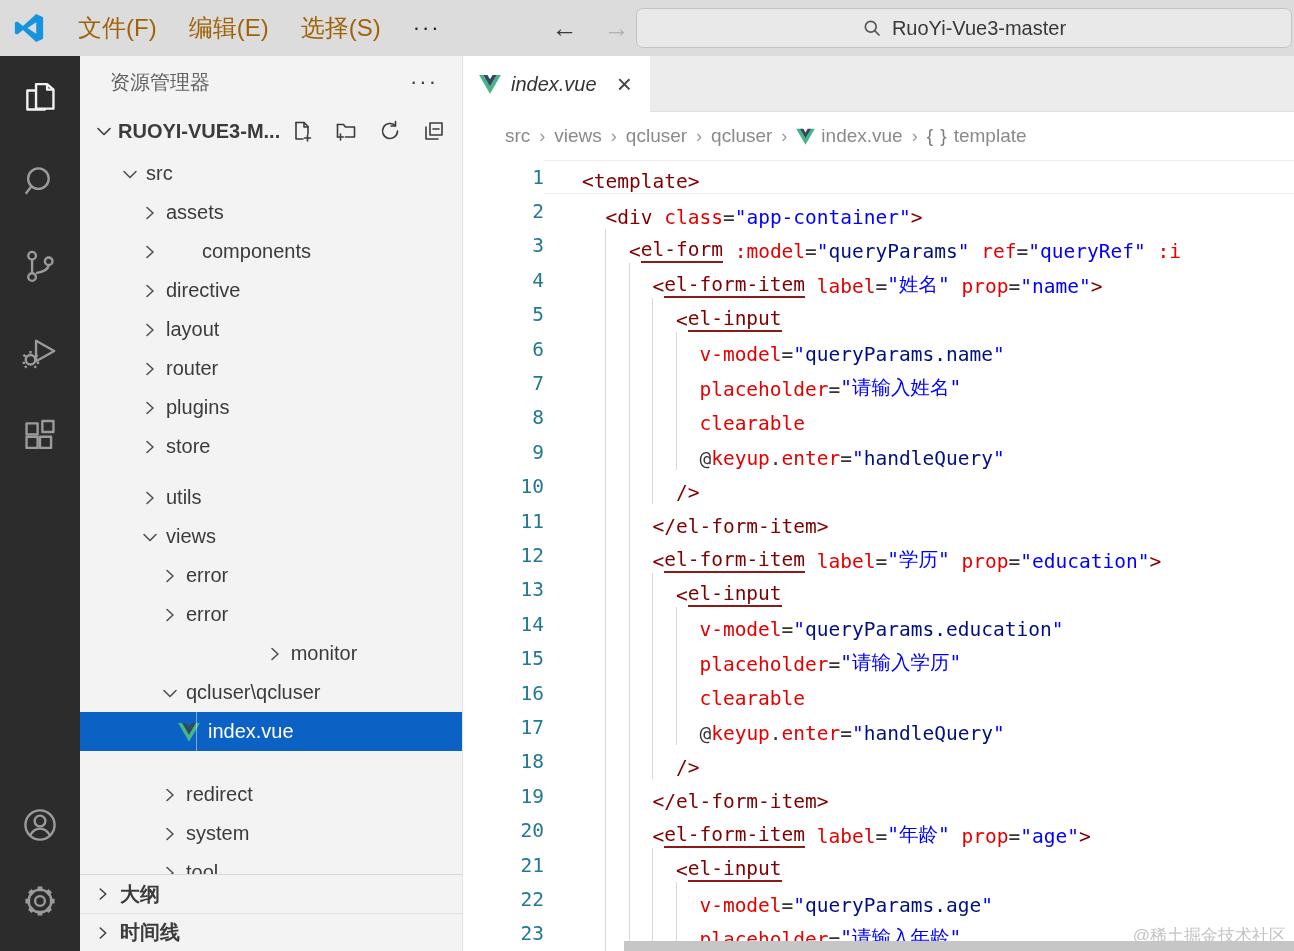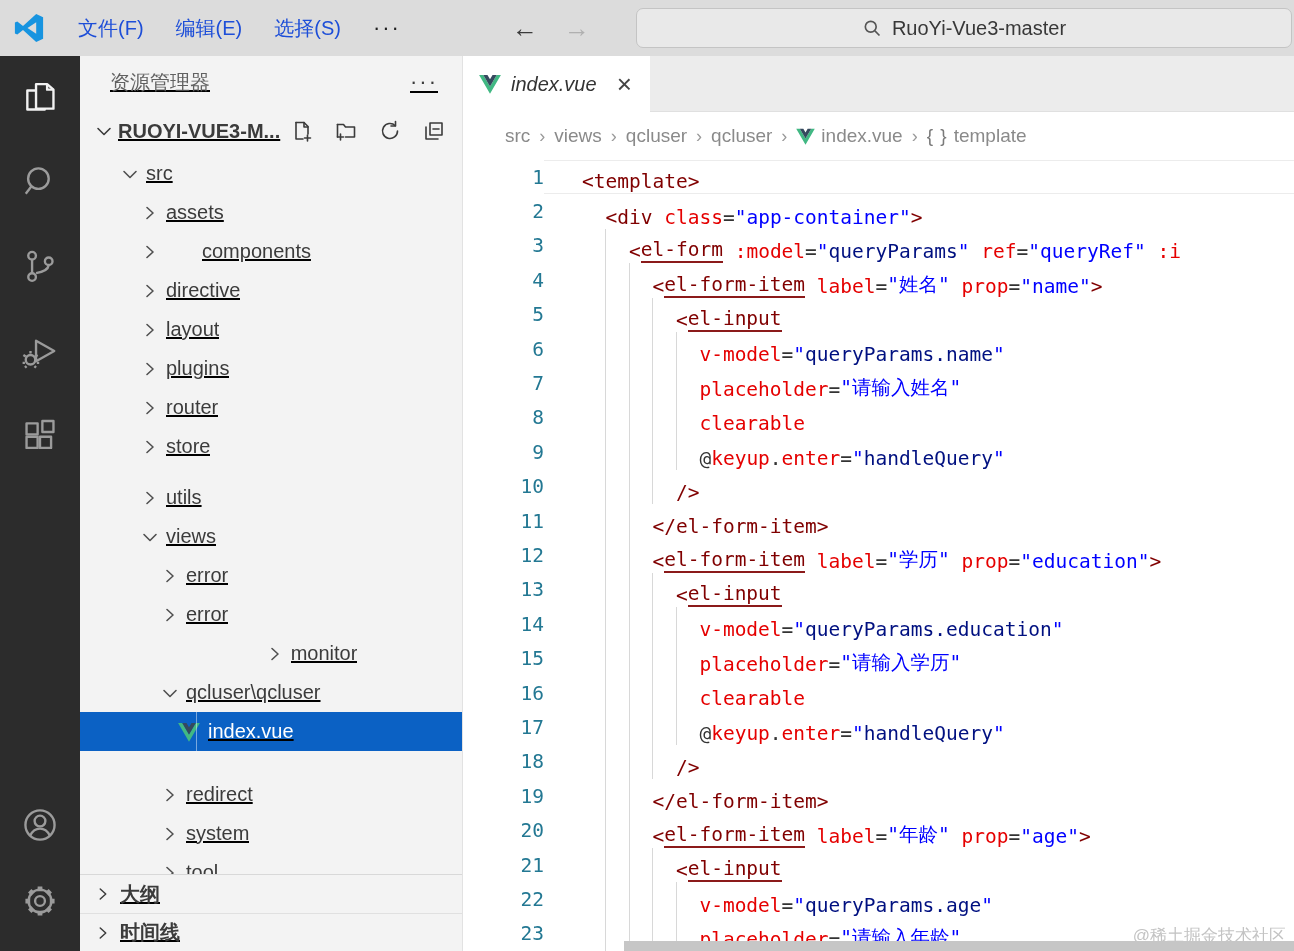--- a/index.html
+++ b/index.html
@@ -2,21 +2,21 @@
 <html><head>
 <meta charset="utf-8">
 <style>
   * { margin:0; padding:0; box-sizing:border-box; }
   html,body { width:1294px; height:951px; overflow:hidden; font-family:"Liberation Sans","DejaVu Sans",sans-serif; background:#fff; }
 
   
   .titlebar { height:56px; background:#dcdcdc; display:flex; align-items:center; position:relative; }
   .vscode-logo { width:30px; height:30px; margin:0 18px 0 14px; }
   .menubar { display:flex; align-items:center; }
-  .menu-item { font-size:20px; color:#1d4ed8; padding:6px 16px; border-radius:6px; cursor:default; }
+  .menu-item { font-size:24px; color:#a16207; padding:6px 16px; border-radius:6px; cursor:default; }
   .menu-more { font-size:22px; color:#1f1f1f; padding:6px 16px; letter-spacing:2px; }
   .nav-arrows { display:flex; align-items:center; margin-left:95px; gap:26px; }
   .nav-arrow { font-size:26px; line-height:1; }
   .nav-back { color:#3b3b3b; }
   .nav-fwd { color:#b0b0b0; }
   .search-box { position:absolute; left:636px; right:2px; top:8px; height:40px; background:#e9e9e9;
     border:1px solid #c4c4c4; border-radius:7px; display:flex; align-items:center; justify-content:center;
     gap:10px; font-size:20px; color:#383838; }
   .search-box svg { width:20px; height:20px; stroke:#555; }
 
@@ -24,21 +24,21 @@
 
   
   .activitybar { width:80px; background:#2c2c2c; display:flex; flex-direction:column; align-items:center; padding-top:14px; }
   .ab-icon { width:52px; height:52px; display:flex; align-items:center; justify-content:center; margin-bottom:33px; color:#9b9b9b; }
   .ab-icon.active { color:#f2f2f2; }
   .ab-icon svg { width:38px; height:38px; fill:none; stroke:currentColor; stroke-width:1.5; stroke-linejoin:round; }
   .ab-spacer { flex:1; }
   .ab-bottom .ab-icon { margin-bottom:24px; }
 
   
-  .sidebar { width:383px; background:#f3f3f3; border-right:1px solid #e2e2e2; display:flex; flex-direction:column; overflow:hidden;text-decoration:underline; }
+  .sidebar { width:383px; background:#f3f3f3; border-right:1px solid #e2e2e2; display:flex; flex-direction:column; overflow:hidden; }
   .explorer-header { height:52px; display:flex; align-items:center; padding:0 24px 0 30px; }
   .explorer-title { font-size:20px; color:#616161; flex:1; }
   .explorer-more { font-size:22px; color:#3b3b3b; letter-spacing:2px; }
   .project-row { height:46px; display:flex; align-items:center; padding:0 16px 0 12px; }
   .proj-chev { width:24px; height:24px; color:#3b3b3b; }
   .project-name { font-size:20px; font-weight:bold; color:#3b3b3b; margin-left:2px; flex:1; white-space:nowrap; overflow:hidden; }
   .proj-actions { display:flex; gap:20px; }
   .proj-actions .pa-icon { width:24px; height:24px; color:#3b3b3b; }
   .pa-icon svg, .proj-chev svg, .tree-chev svg, .sect-chev svg { width:100%; height:100%; fill:none; stroke:currentColor; stroke-width:1.6; stroke-linejoin:round; stroke-linecap:round; }
 
@@ -230,27 +230,27 @@
         <div class="tree-row" style="padding-left: 58px;">
           <span class="tree-chev"><svg viewBox="0 0 24 24">
               <path d="M9 6.5l6 5.5-6 5.5"></path>
             </svg></span>
           <span class="tree-label">layout</span>
         </div>
         <div class="tree-row" style="padding-left: 58px;">
           <span class="tree-chev"><svg viewBox="0 0 24 24">
               <path d="M9 6.5l6 5.5-6 5.5"></path>
             </svg></span>
+          <span class="tree-label">router</span>
+        </div>
+        <div class="tree-row" style="padding-left: 58px;">
+          <span class="tree-chev"><svg viewBox="0 0 24 24">
+              <path d="M9 6.5l6 5.5-6 5.5"></path>
+            </svg></span>
           <span class="tree-label">plugins</span>
-        </div>
-        <div class="tree-row" style="padding-left: 58px;">
-          <span class="tree-chev"><svg viewBox="0 0 24 24">
-              <path d="M9 6.5l6 5.5-6 5.5"></path>
-            </svg></span>
-          <span class="tree-label">router</span>
         </div>
         <div class="tree-row" style="padding-left: 58px;">
           <span class="tree-chev"><svg viewBox="0 0 24 24">
               <path d="M9 6.5l6 5.5-6 5.5"></path>
             </svg></span>
           <span class="tree-label">store</span>
         </div>
         <div class="tree-row" style="padding-left: 58px; margin-top: 12px;">
           <span class="tree-chev"><svg viewBox="0 0 24 24">
               <path d="M9 6.5l6 5.5-6 5.5"></path>

